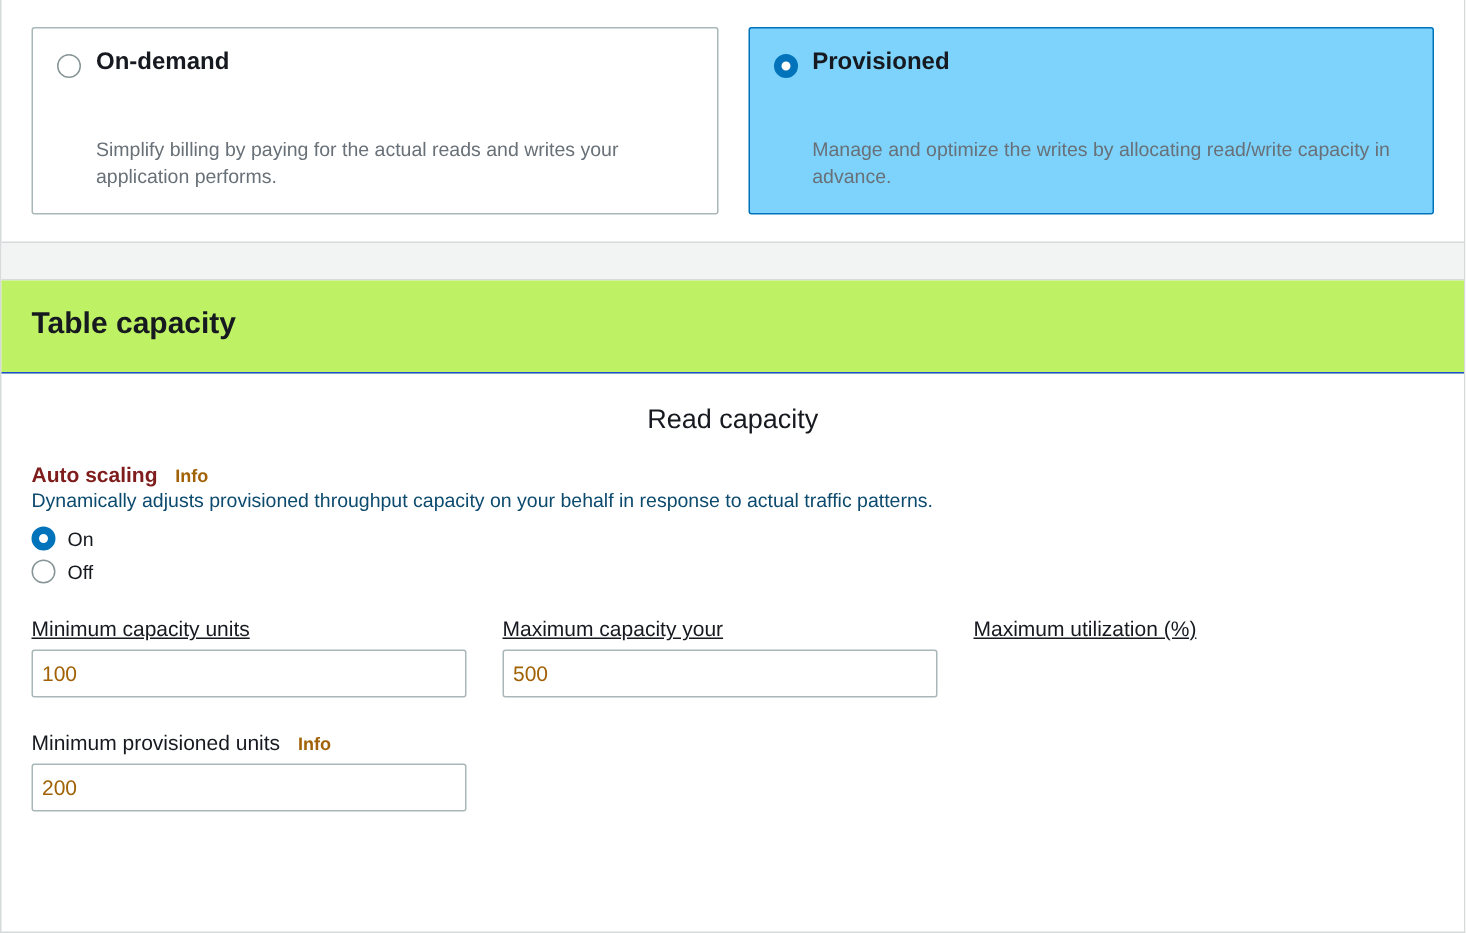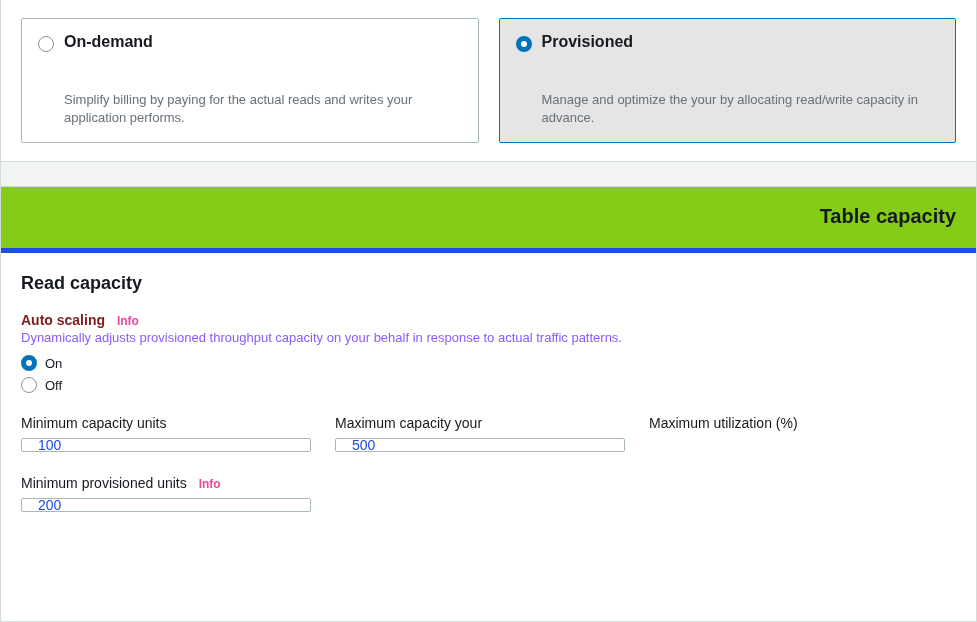--- a/index.html
+++ b/index.html
@@ -28,21 +28,21 @@
       border: 1px solid #aab7b8;
       border-radius: 2px;
       padding: 14px 16px 16px 16px;
       display: flex;
       gap: 10px;
       cursor: pointer;
       background: #fff;
     }
     .mode-card.selected {
       border: 1px solid #0073bb;
-      background: #e5e5e5;
+      background: #7dd3fc;
     }
     .radio-outer {
       width: 16px;
       height: 16px;
       border-radius: 50%;
       border: 1px solid #879596;
       margin-top: 3px;
       flex-shrink: 0;
       display: flex;
       align-items: center;
@@ -64,51 +64,51 @@
       line-height: 1.35;
       margin-top: 40px;
     }
     .gap-band {
       height: 25px;
       background: #f2f3f3;
       border-bottom: 1px solid #d5dbdb;
     }
     .panel-header {
       padding: 18px 20px 20px 20px;
-      background: #84cc16;
-      border-bottom: 5px solid #1d4ed8;
-      text-align: right;
+      background: #bef264;
+      border-bottom: 1px solid #1d4ed8;
     }
     .panel-title {
       font-size: 20px;
       font-weight: 700;
     }
     .panel-body {
       padding: 20px 20px 20px 20px;
     }
     .subheading {
       font-size: 18px;
-      font-weight: 700;
+      font-weight: 400;
       margin-bottom: 18px;
+      text-align: center;
     }
     .field-label-row {
       font-size: 14px;
       font-weight: 700;
       color: #7f1d1d;
     }
     .info-link {
       font-size: 12px;
       font-weight: 700;
-      color: #ec4899;
+      color: #a16207;
       margin-left: 8px;
       cursor: pointer;
     }
     .help-text {
       font-size: 13px;
-      color: #8b5cf6;
+      color: #0c4a6e;
       margin-top: 2px;
       margin-bottom: 10px;
     }
     .radio-row {
       display: flex;
       align-items: center;
       gap: 8px;
       margin-bottom: 6px;
       cursor: pointer;
     }
@@ -123,39 +123,40 @@
     .radio-small.checked {
       border: 5px solid #0073bb;
     }
     .radio-label {
       font-size: 13px;
     }
     .fields-row {
       display: flex;
       gap: 24px;
       margin-top: 22px;
+      text-decoration: underline;
     }
     .field-block {
       width: 290px;
     }
     .field-block label {
       display: block;
       font-size: 14px;
       font-weight: 400;
       color: #16191f;
       margin-bottom: 6px;
     }
     .text-input {
       width: 100%;
-      height: 14px;
+      height: 32px;
       border: 1px solid #aab7b8;
       border-radius: 2px;
-      padding: 4px 16px;
-      font-size: 14px;
-      color: #1d4ed8;
+      padding: 4px 6px;
+      font-size: 14px;
+      color: #a16207;
       font-family: inherit;
     }
     .initial-row {
       margin-top: 22px;
     }
   </style>
 </head>
 <body>
 
 <div class="wrapper">
@@ -164,21 +165,21 @@
       <div class="radio-outer"></div>
       <div>
         <div class="mode-title">On-demand</div>
         <div class="mode-desc">Simplify billing by paying for the actual reads and writes your application performs.</div>
       </div>
     </div>
     <div class="mode-card selected">
       <div class="radio-outer"></div>
       <div>
         <div class="mode-title">Provisioned</div>
-        <div class="mode-desc">Manage and optimize the your by allocating read/write capacity in advance.</div>
+        <div class="mode-desc">Manage and optimize the writes by allocating read/write capacity in advance.</div>
       </div>
     </div>
   </div>
 
   <div class="gap-band"></div>
 
   <div class="panel-header">
     <div class="panel-title">Table capacity</div>
   </div>
 

